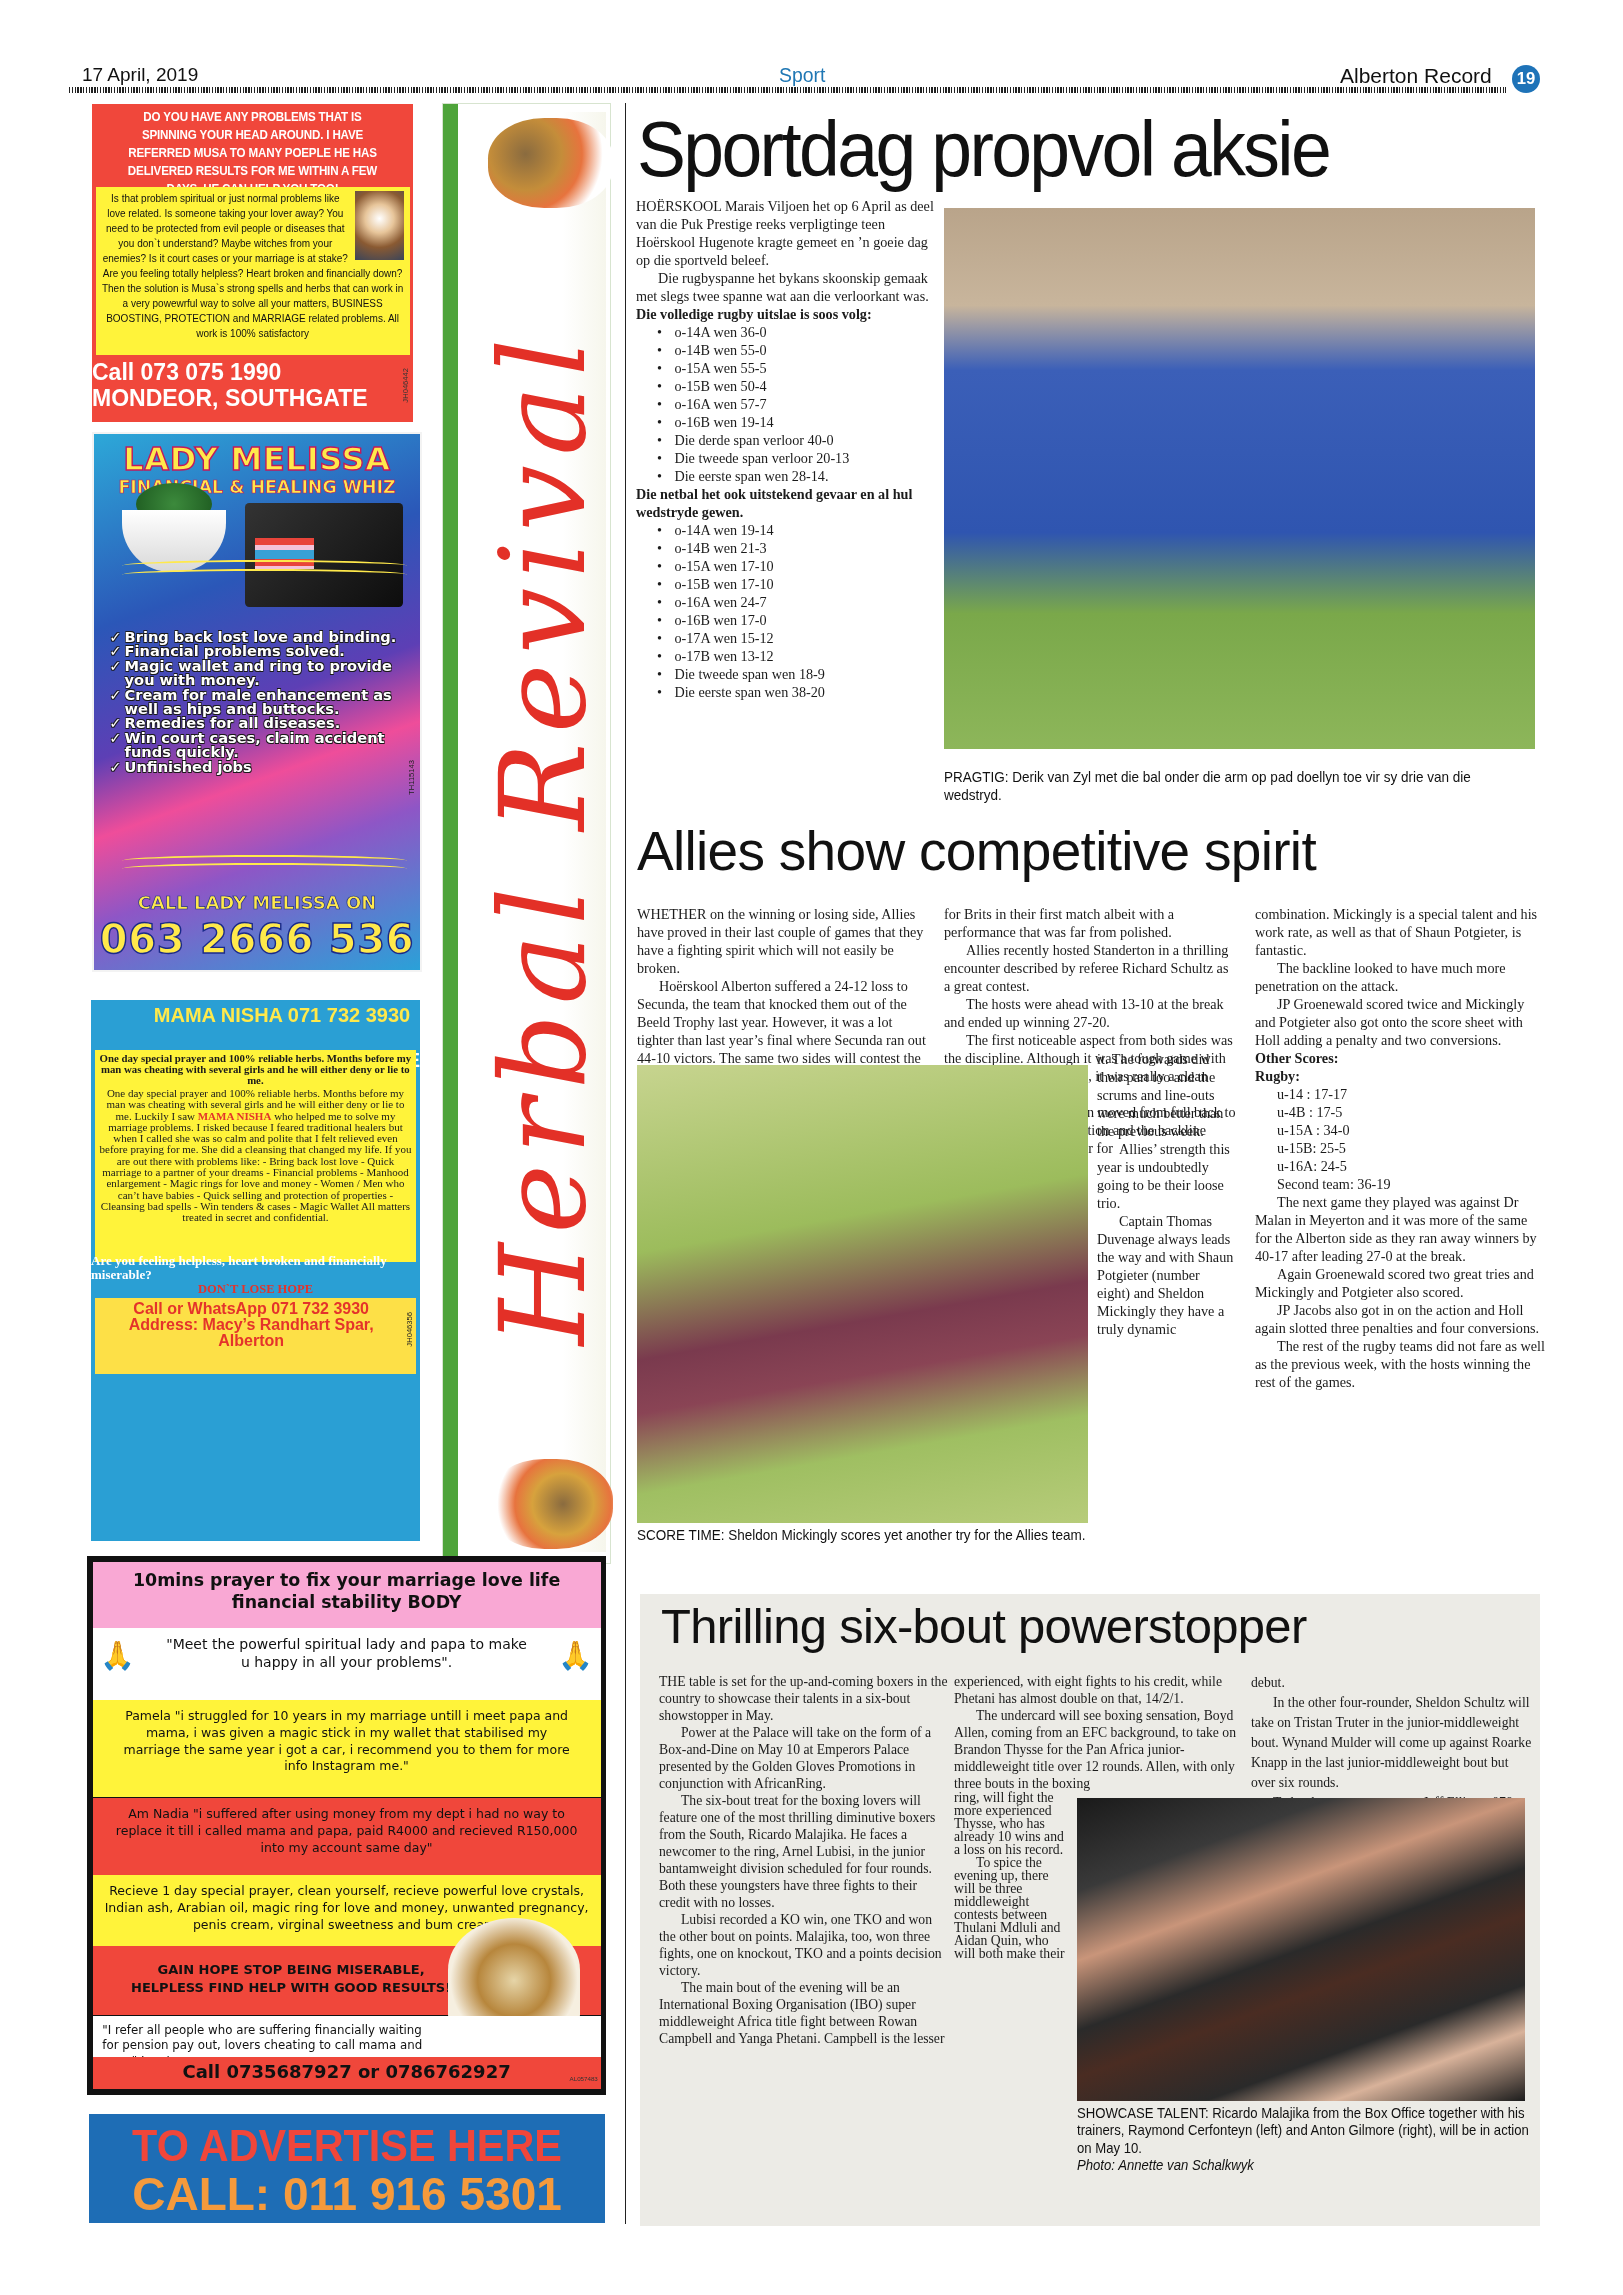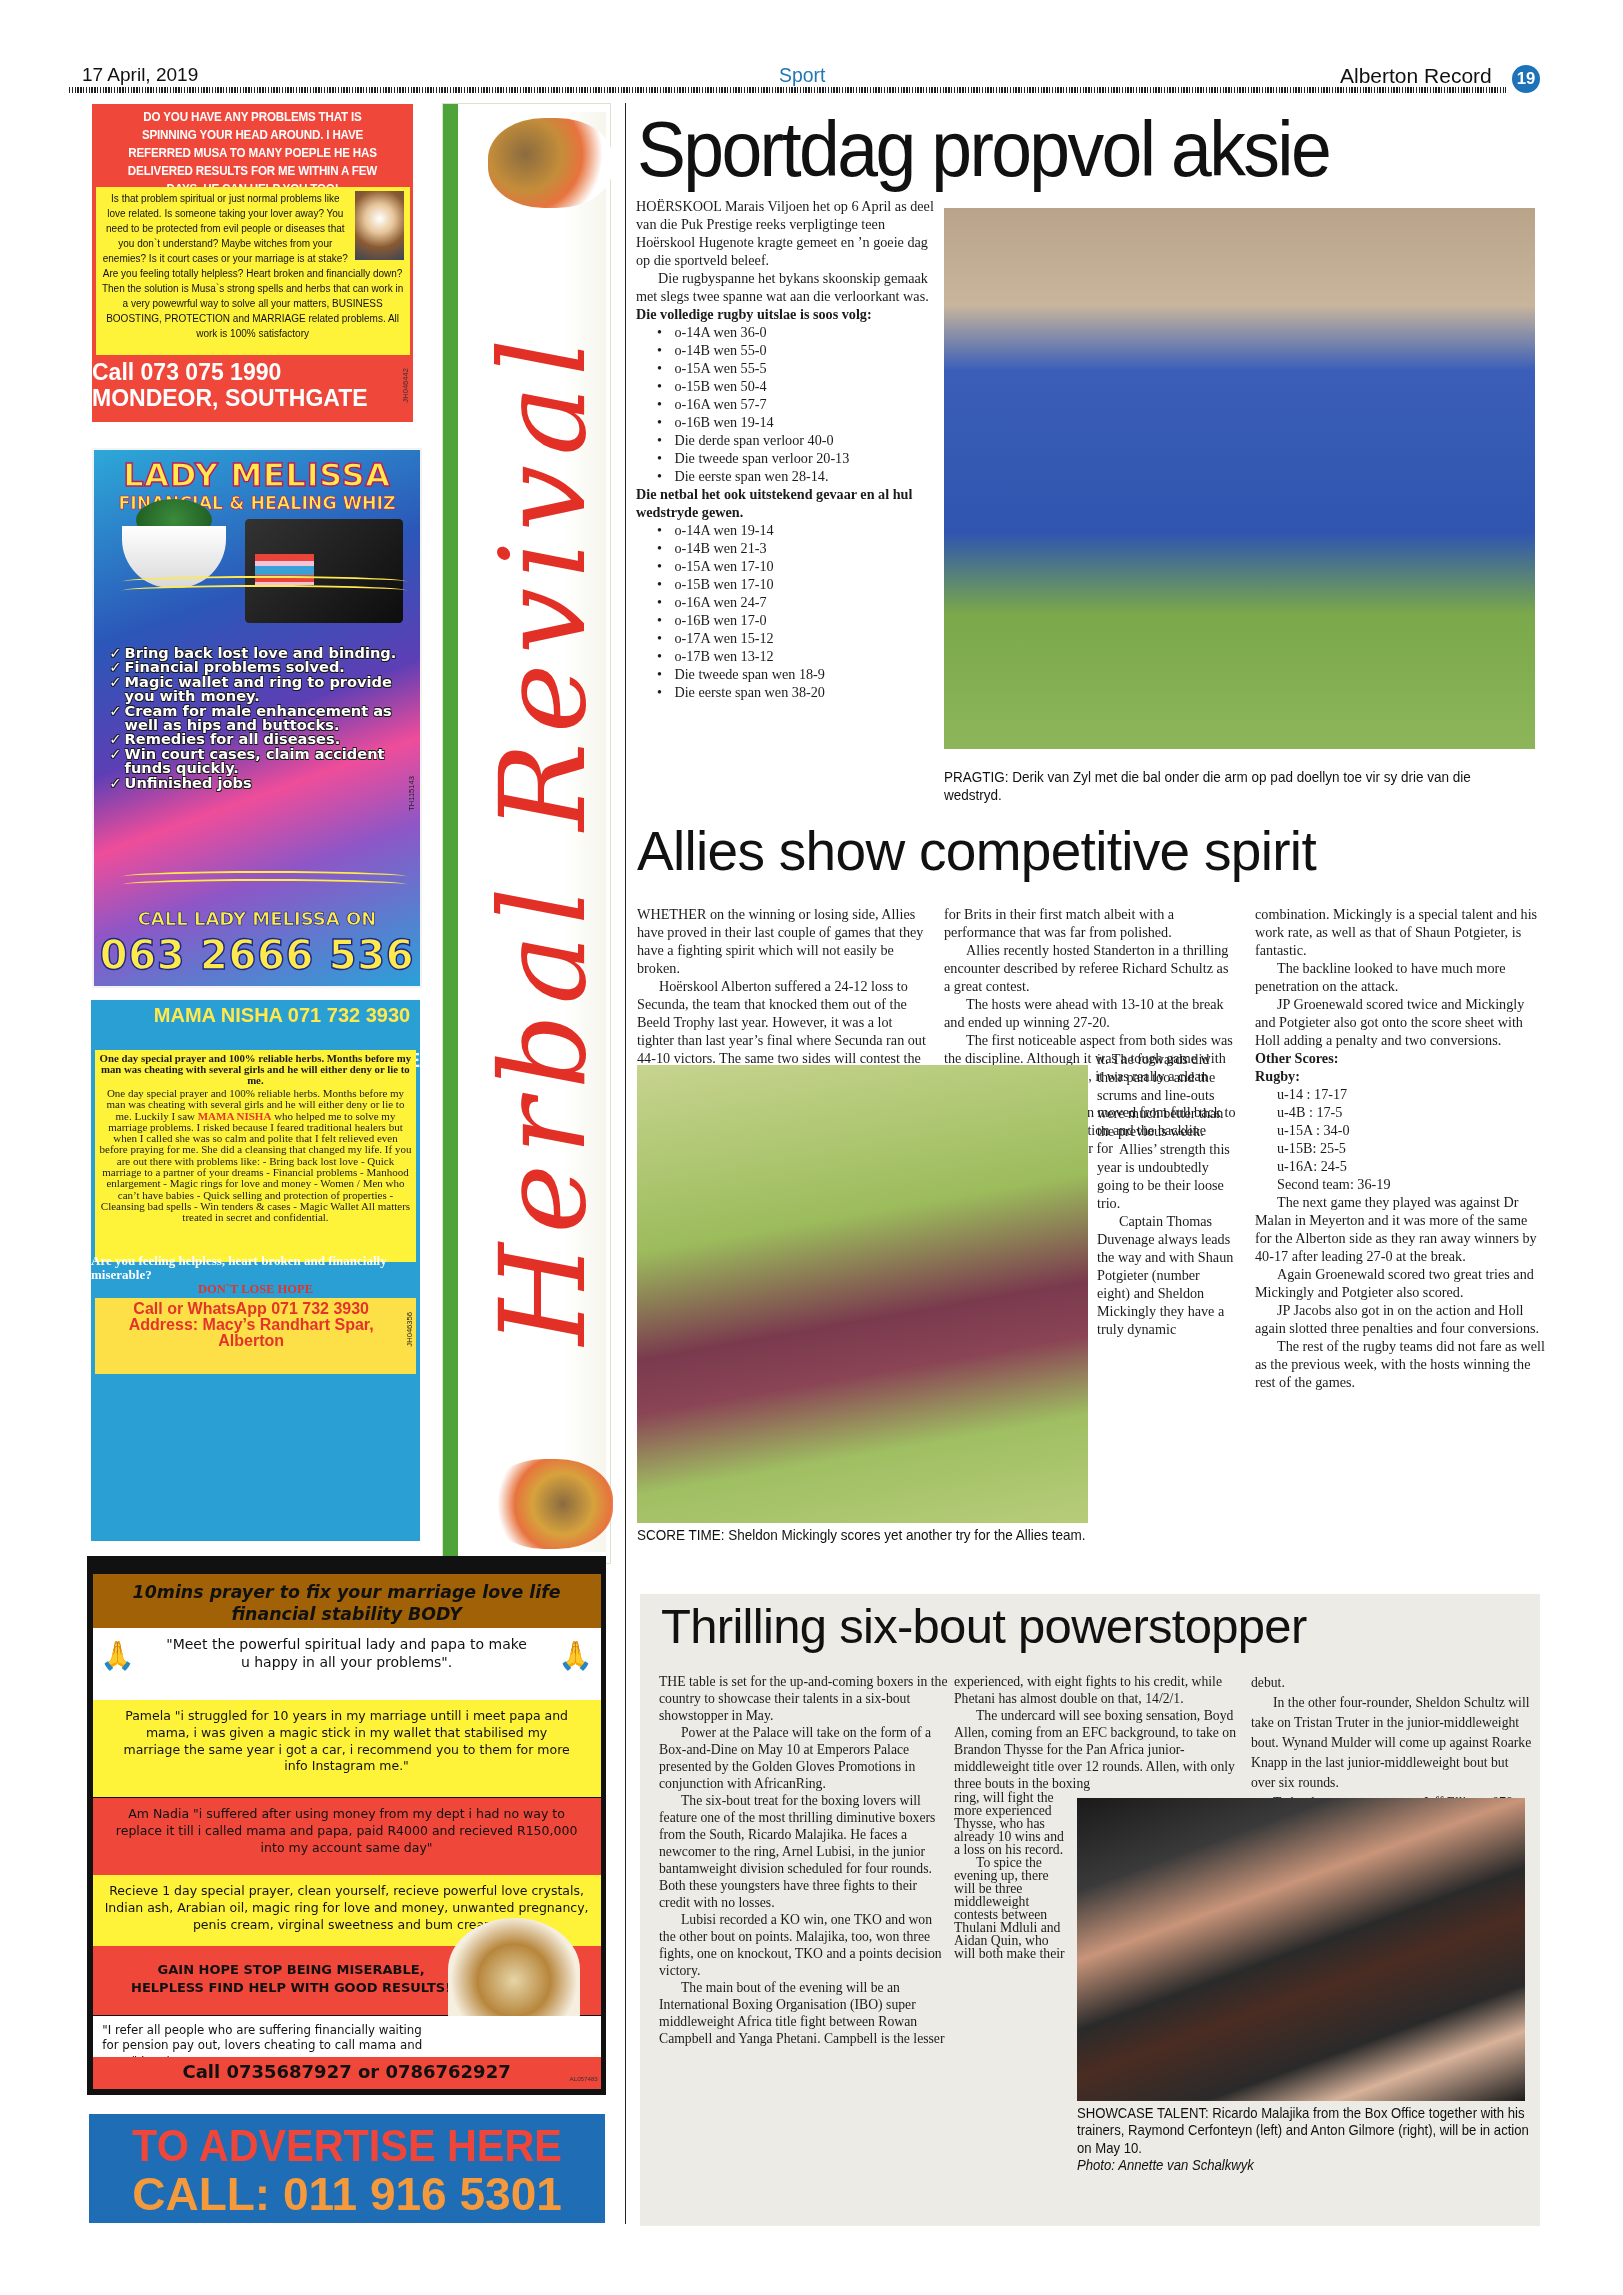--- a/index.html
+++ b/index.html
@@ -15,21 +15,21 @@
   
   .ad1 { left:92px; top:104px; width:321px; height:318px; background:#f0473b; }
   .ad1-head { left:0; top:4.2px; width:321px; text-align:center; color:#fff; font-family:"Liberation Sans", sans-serif; font-weight:bold; font-size:13.5px; line-height:18px; transform:scaleX(.86); transform-origin:center; letter-spacing:-0.2px; }
   .ad1-body { left:3.5px; top:83px; width:314px; height:168px; background:#fff33a; }
   .ad1-text { left:5.6px; top:4.2px; width:303px; font-family:"Liberation Sans", sans-serif; font-size:10px; line-height:15px; text-align:center; color:#111; }
   .ad1-img { right:2.8px; top:5.6px; width:49px; height:69px; background:radial-gradient(circle at 50% 40%,#fff 0,#e7c59a 30%,#8a5a32 60%,#39445a 100%); float:right; margin:0 0 1.4px 5.6px; }
   .ad1-call { left:0; top:255px; width:321px; text-align:left; color:#fff; font-family:"Liberation Sans", sans-serif; font-weight:bold; font-size:23px; line-height:26px; }
   .ad-ref { font-family:"Liberation Sans", sans-serif; font-size:7.6px; color:#333; writing-mode:vertical-rl; transform:rotate(180deg); }
 
   
-  .ad2 { left:92px; top:448px; width:326px; height:536px; background:linear-gradient(160deg,#2da8d8 0%,#2b57b8 30%,#5d3fb5 50%,#ef4d9a 62%,#8e56c6 75%,#2aa1d8 100%); border:2.1px solid #f3f3f3; }
+  .ad2 { left:92px; top:432px; width:326px; height:536px; background:linear-gradient(160deg,#2da8d8 0%,#2b57b8 30%,#5d3fb5 50%,#ef4d9a 62%,#8e56c6 75%,#2aa1d8 100%); border:2.1px solid #f3f3f3; }
   .ad2-title { left:0; top:5.6px; width:326px; text-align:center; font-family:"DejaVu Sans", sans-serif; font-weight:bold; font-size:32px; color:#ffe94b; -webkit-text-stroke:1.4px #c2185b; letter-spacing:0.7px; }
   .ad2-sub { left:0; top:43px; width:326px; text-align:center; font-family:"DejaVu Sans", sans-serif; font-weight:bold; font-size:17.4px; color:#ffe94b; -webkit-text-stroke:0.7px #c2185b; }
   .ad2-mortar { left:28px; top:76px; width:104px; height:62px; border-radius:0 0 49px 49px; background:linear-gradient(#fff,#d8d8d8); }
   .ad2-herbs { left:42px; top:49px; width:76px; height:42px; border-radius:50%; background:radial-gradient(circle,#3c8a3c,#1d5a20); }
   .ad2-wallet { left:151px; top:69px; width:158px; height:104px; background:linear-gradient(135deg,#333,#0d0d0d); border-radius:4.2px; }
   .ad2-cards { left:161px; top:104px; width:59px; height:31px; background:repeating-linear-gradient(180deg,#e8443a 0 7px,#f4c3d9 7px 12.5px,#38a1d6 12.5px 21px); }
   .ad2-wave { left:28px; width:285px; height:9.7px; border-top:2.8px solid #ffe94b; border-radius:50%; }
   .ad2-list { left:15.3px; top:196px; width:292px; font-family:"DejaVu Sans", sans-serif; font-weight:bold; font-size:14.6px; line-height:14.4px; color:#fff; text-shadow:-0.7px -0.7px 0 #1a1a1a,0.7px -0.7px 0 #1a1a1a,-0.7px 0.7px 0 #1a1a1a,0.7px 0.7px 0 #1a1a1a; margin:0; padding:0; list-style:none; }
   .ad2-list li { padding-left:15.3px; position:relative; }
   .ad2-list li .chk { position:absolute; left:0; top:0; color:#fff; }
@@ -162,21 +162,21 @@
   <div class="abs herbal-inner">
     <div class="abs herbal-spices-top"></div>
     <div class="abs herbal-text">
         <span>Herbal Revival</span>
       </div>
     <div class="abs herbal-spices-bot"></div>
   </div>
 </div>
 
 <div class="abs ad4">
-  <div class="ad4-band" style="top:18px; height:67px; background:#a16207;font-style:italic;">
+  <div class="ad4-band" style="top:6px; height:67px; background:#f9a8d4;">
     <div class="t" style="padding:8.3px 14px 0; font-weight:bold; font-size:17.4px; line-height:21.5px;">10mins prayer to fix your marriage love life financial stability BODY</div>
   </div>
   <div class="ad4-band" style="top:72px; height:72px; background:#fff;">
     <span class="hands" style="left:4.2px;">🙏</span>
     <div class="t" style="padding:8.3px 69px 0; font-size:14px; line-height:17.4px;">"Meet the powerful spiritual lady and papa to make u happy in all your problems".</div>
     <span class="hands" style="right:4.2px;">🙏</span>
   </div>
   <div class="ad4-band" style="top:144px; height:97px; background:#fff33a;">
     <div class="t" style="padding:8.3px 28px 0; font-size:12.5px; line-height:16.7px;">Pamela "i struggled for 10 years in my marriage untill i meet papa and mama, i was given a magic stick in my wallet that stabilised my marriage the same year i got a car, i recommend you to them for more info Instagram me."</div>
   </div>

